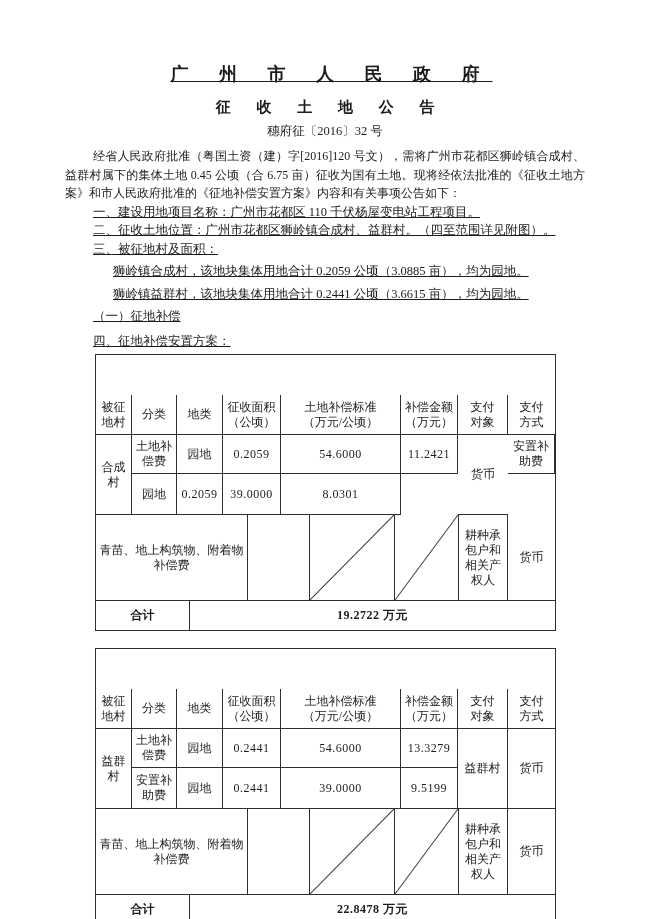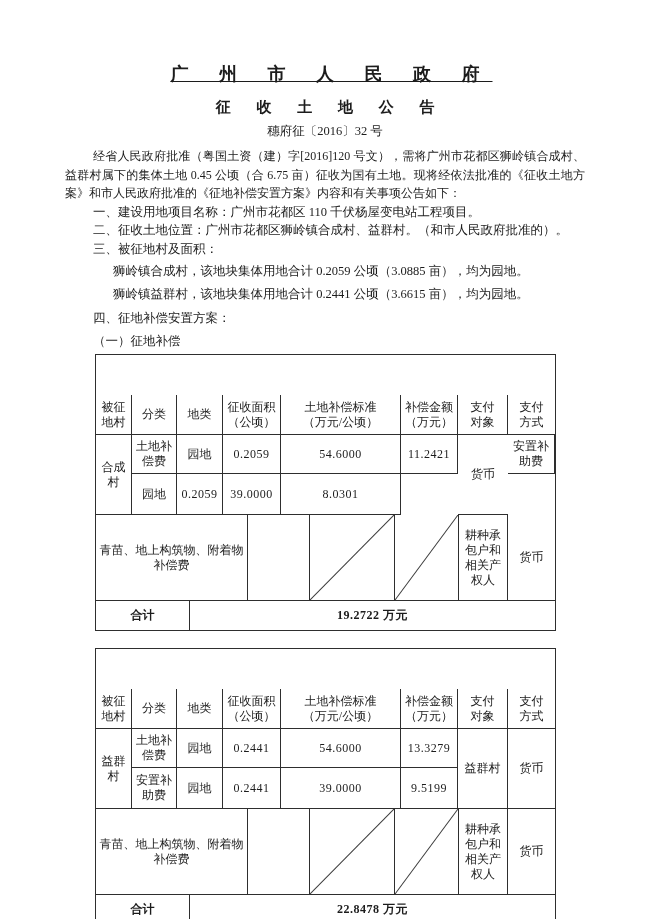--- a/index.html
+++ b/index.html
@@ -15,21 +15,21 @@
   }
   .subtitle{
     margin:9px 0 0;font-size:15px;font-weight:bold;letter-spacing:11px;
     padding-left:11px;text-align:center;line-height:24px;
   }
   .docno{margin:3px 0 0;font-size:12.5px;text-align:center;line-height:18px;}
   .intro{
     margin:7px 0 0;font-size:12px;line-height:18.5px;
     text-align:justify;text-indent:28px;
   }
-  p.line{margin:0;font-size:12.5px;line-height:18.5px;padding-left:28px;}
+  p.line{margin:0;font-size:12.5px;line-height:18.5px;padding-left:28px;text-decoration:underline;}
   p.sub{padding-left:48px;margin-top:4px;}
   p.mt6{margin-top:6px;}
   p.mt4{margin-top:4px;}
 
   .tbl{
     margin-left:30px;width:459px;border:1px solid #2e2e2e;
     font-size:12px;line-height:15px;
   }
   .tbl1{margin-top:4px;}
   .tbl2{margin-top:17px;}
@@ -56,26 +56,26 @@
 
 <div class="content">
 
   <h1 class="title">广 州 市 人 民 政 府</h1>
   <h2 class="subtitle">征 收 土 地 公 告</h2>
   <p class="docno">穗府征〔2016〕32 号</p>
 
   <p class="intro">经省人民政府批准（粤国土资（建）字[2016]120 号文），需将广州市花都区狮岭镇合成村、益群村属下的集体土地 0.45 公顷（合 6.75 亩）征收为国有土地。现将经依法批准的《征收土地方案》和市人民政府批准的《征地补偿安置方案》内容和有关事项公告如下：</p>
 
   <p class="line">一、建设用地项目名称：广州市花都区 110 千伏杨屋变电站工程项目。</p>
-  <p class="line">二、征收土地位置：广州市花都区狮岭镇合成村、益群村。（和市人民政府批准的）。</p>
+  <p class="line">二、征收土地位置：广州市花都区狮岭镇合成村、益群村。（四至范围详见附图）。</p>
   <p class="line">三、被征地村及面积：</p>
   <p class="line sub">狮岭镇合成村，该地块集体用地合计 0.2059 公顷（3.0885 亩），均为园地。</p>
   <p class="line sub">狮岭镇益群村，该地块集体用地合计 0.2441 公顷（3.6615 亩），均为园地。</p>
+  <p class="line mt4">（一）征地补偿</p>
   <p class="line mt6">四、征地补偿安置方案：</p>
-  <p class="line mt4">（一）征地补偿</p>
 
   <div class="tbl tbl1">
     <div class="tgrid t-top">
       <div class="c">被征
 地村</div>
       <div class="c">分类</div>
       <div class="c">地类</div>
       <div class="c">征收面积
 （公顷）</div>
       <div class="c">土地补偿标准

